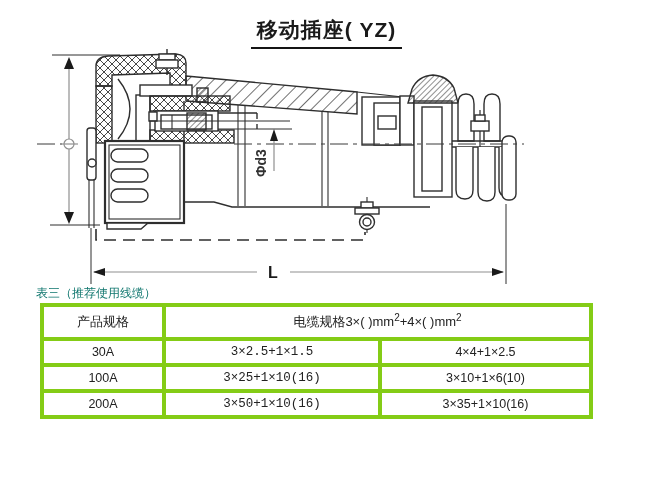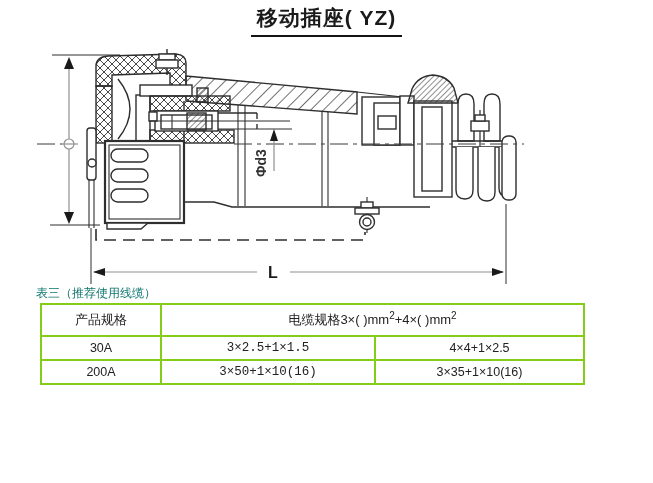--- a/index.html
+++ b/index.html
@@ -1,24 +1,24 @@
 <!DOCTYPE html>
 <html><head>
 <meta charset="utf-8">
 <style>
   html,body{margin:0;padding:0;background:#fff;}
   #page{position:relative;width:653px;height:483px;background:#ffffff;overflow:hidden;
         font-family:"Liberation Sans","DejaVu Sans",sans-serif;color:#1a1a1a;}
-  .title-wrap{position:absolute;top:4px;left:0;right:0;text-align:center;}
+  .title-wrap{position:absolute;top:16px;left:0;right:0;text-align:center;}
   .title{display:inline-block;font-size:21px;font-weight:bold;letter-spacing:1px;
          border-bottom:2px solid #141414;padding:0 6px 3px 6px;}
   #draw{position:absolute;top:0;left:0;}
   .tbl-caption{position:absolute;left:36px;top:285px;font-size:12px;color:#0f766e;}
   table.spec{position:absolute;left:40px;top:303px;border-collapse:collapse;table-layout:fixed;}
-  table.spec th,table.spec td{border:2px solid #84cc16;text-align:center;vertical-align:middle;
+  table.spec th,table.spec td{border:4px solid #84cc16;text-align:center;vertical-align:middle;
          font-weight:normal;padding:0;font-size:12.5px;color:#222;}
   table.spec th{height:30px;font-size:13px;}
   table.spec td{height:22px;border-radius:8px;}
   .c1{width:118px;} .c2{width:212px;font-family:Liberation Mono, monospace;} .c3{width:207px;}
   sup.hd{font-size:10px;vertical-align:super;line-height:0;}
 </style>
 </head>
 <body>
 
 <div id="page">
@@ -169,20 +169,25 @@
         <tr>
       <th class="c1">产品规格</th>
       <th colspan="2"><span>电缆规格3×( )mm</span><sup class="hd">2</sup><span>+4×( )mm</span><sup class="hd">2</sup></th>
     </tr>
     <tr>
       <td class="c1">30A</td>
       <td class="c2">3×2.5+1×1.5</td>
       <td class="c3">4×4+1×2.5</td>
     </tr>
     <tr>
+      <td class="c1">100A</td>
+      <td class="c2">3×25+1×10(16)</td>
+      <td class="c3">3×10+1×6(10)</td>
+    </tr>
+    <tr>
       <td class="c1">200A</td>
       <td class="c2">3×50+1×10(16)</td>
       <td class="c3">3×35+1×10(16)</td>
     </tr>
   </tbody>
     </table>
 
 </div>
 
 </body></html>

